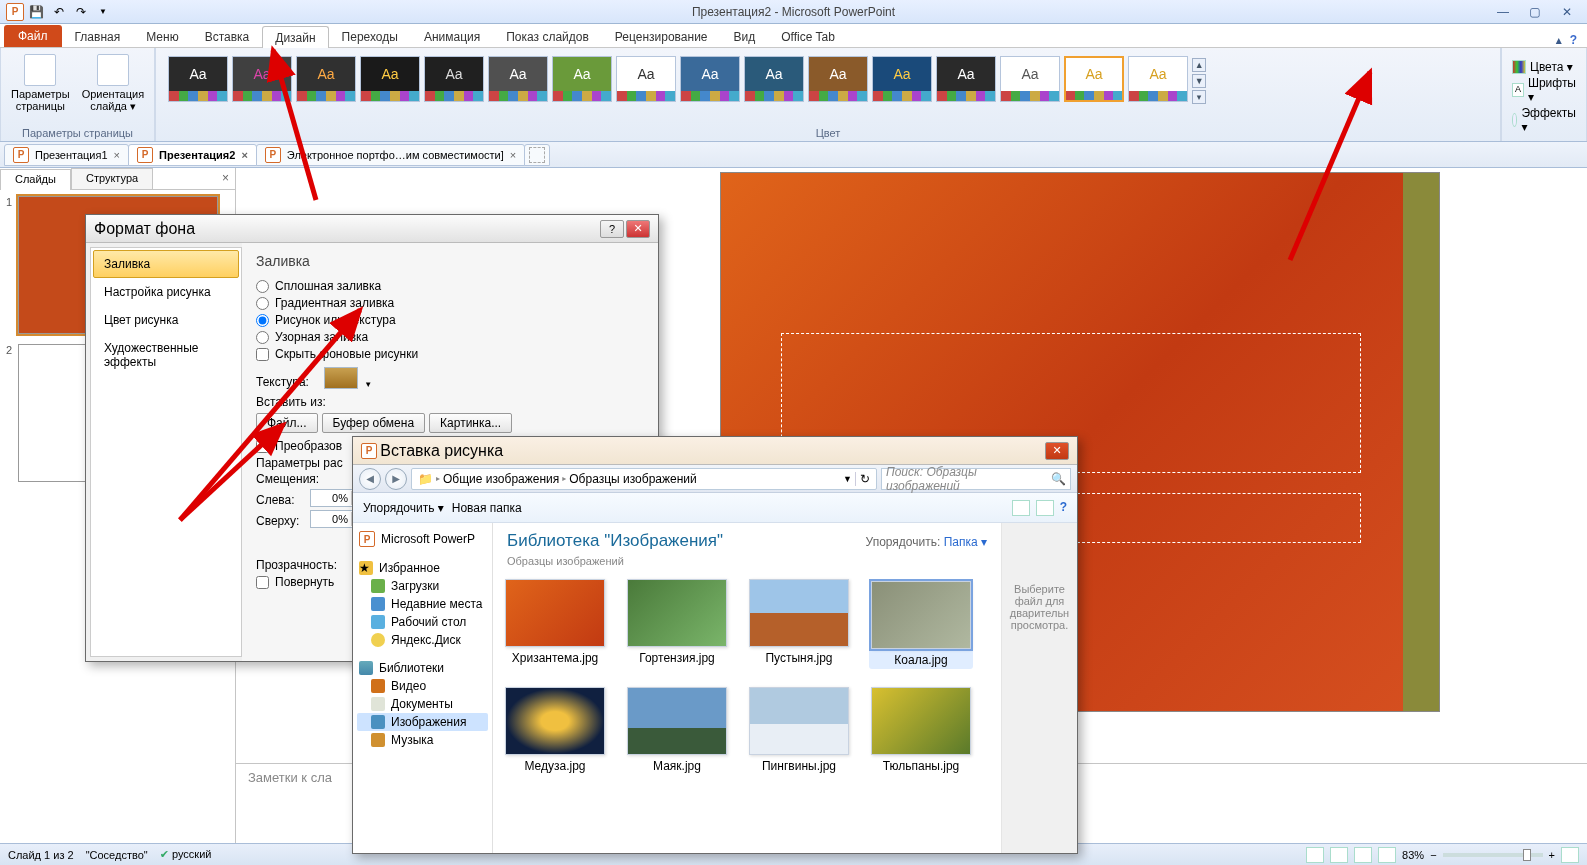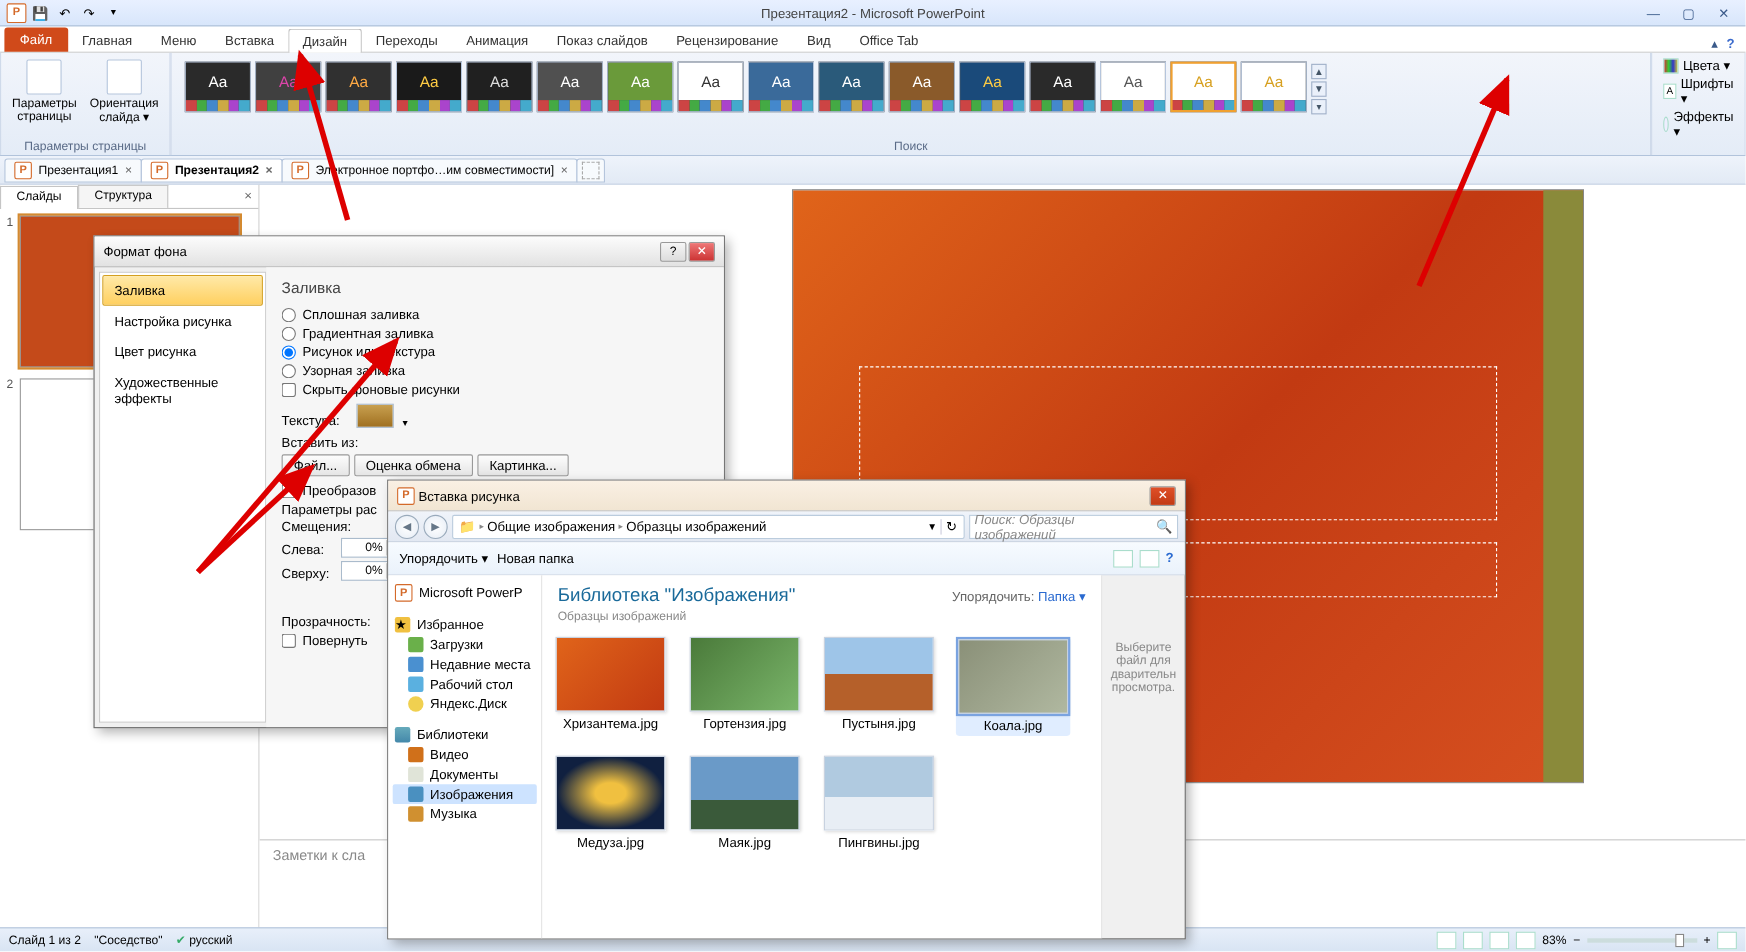--- a/index.html
+++ b/index.html
@@ -68,21 +68,21 @@
 .statusbar { position:absolute;bottom:0;left:0;right:0;height:22px;background:linear-gradient(#e8effa,#d8e4f3);border-top:1px solid #a9bdd8;display:flex;align-items:center;font-size:11px;padding:0 8px;gap:12px;}
 .statusbar .right { margin-left:auto;display:flex;align-items:center;gap:6px;}
 .viewbtn { width:18px;height:16px;border:1px solid #adc;background:#fff;}
 .zoom-slider { width:100px;height:4px;background:#cdd;position:relative;}
 .zoom-slider .thumb { position:absolute;width:8px;height:12px;background:#fff;border:1px solid #888;top:-4px;left:80%;}
 
 
 .dlg { position:absolute;background:#f0f0f0;border:1px solid #6a6a6a;box-shadow:4px 4px 10px rgba(0,0,0,0.3);}
 .dlg-fb { left:85px;top:214px;width:574px;height:448px;}
 .dlg-title { height:28px;background:linear-gradient(#fcfcfc,#e2e2e2);display:flex;align-items:center;padding:0 8px;border-bottom:1px solid #bbb;}
-.dlg-title .t { font-size:12px;}
+.dlg-title .t { font-size:16px;}
 .dlg-title .btns { margin-left:auto;display:flex;gap:2px;}
 .dlg-title .btns span { width:24px;height:18px;background:linear-gradient(#f5f5f5,#ddd);border:1px solid #999;border-radius:2px;display:flex;align-items:center;justify-content:center;font-size:11px;}
 .dlg-title .btns .close { background:linear-gradient(#e77,#c33);color:#fff;}
 .dlg-body { display:flex;height:calc(100% - 28px);}
 .dlg-side { width:152px;background:#fff;border:1px solid #ccc;margin:4px 0 4px 4px;padding:2px;}
 .dlg-side div { padding:6px 10px;font-size:12px;cursor:pointer;border:1px solid transparent;}
 .dlg-side div.sel { background:linear-gradient(#ffe9a8,#ffd060);border-color:#d4a020;border-radius:2px;}
 .dlg-main { flex:1;padding:10px 14px;background:#f6f6f6;position:relative;}
 .dlg-main h3 { font-size:14px;font-weight:normal;color:#444;margin-bottom:10px;}
 .radio-row,.chk-row,.field-row { display:flex;align-items:flex-end;gap:6px;margin:3px 0;font-size:12px;}
@@ -362,23 +362,23 @@
             <span style="background:#a4c"></span>
             <span style="background:#4ac"></span>
           </div>
         </div>
         <div class="theme-ctrl">
           <span>▲</span>
           <span>▼</span>
           <span>▾</span>
         </div>
       </div>
-    <div class="rgroup-label">Поиск</div>
-  </div>
-  <div class="rgroup" style="width:86px;">
+    <div class="rgroup-label">Цвет</div>
+  </div>
+  <div class="rgroup" style="width:86px;justify-content:center;">
     <div>
       <div class="rsmall">
           <span class="sico" style="background:linear-gradient(90deg,#c33,#3c3,#33c,#cc3);"></span>
           <span>Цвета ▾</span>
         </div>
       <div class="rsmall">
           <span class="sico" style="background:#fff;font-size:9px;text-align:center;">A</span>
           <span>Шрифты ▾</span>
         </div>
       <div class="rsmall">
@@ -492,21 +492,21 @@
           <span>Узорная заливка</span>
         </div>
       <div class="chk-row">
           <input type="checkbox" style="">
           <span>Скрыть фоновые рисунки</span>
         </div>
       <div class="field-row" style="margin-top:6px;"><span>Текстура:</span>&nbsp;<span class="tex-dd"></span><span style="font-size:8px;">▼</span></div>
       <div style="margin-top:6px;">Вставить из:</div>
       <div class="field-row" style="margin-top:4px;gap:4px;">
         <button class="btn">Файл...</button>
-        <button class="btn">Оценка обмена</button>
+        <button class="btn">Буфер обмена</button>
         <button class="btn">Картинка...</button>
       </div>
       <div class="chk-row" style="margin-top:6px;">
           <input type="checkbox" style="">
           <span>Преобразов</span>
         </div>
       <div style="font-size:12px;">Параметры рас</div>
       <div class="field-row" style="margin-top:2px;">
           <span>Смещения:</span>
         </div>
@@ -653,20 +653,24 @@
             <div>Медуза.jpg</div>
           </div>
           <div class="thumb">
             <div class="pic" style="background:linear-gradient(#6a9ac8 60%,#3a5a3a 60%);"></div>
             <div>Маяк.jpg</div>
           </div>
           <div class="thumb">
             <div class="pic" style="background:linear-gradient(#b0cae0 55%,#e8eef5 55%);"></div>
             <div>Пингвины.jpg</div>
           </div>
+          <div class="thumb">
+            <div class="pic" style="background:linear-gradient(135deg,#d8c030,#5a7a2a);"></div>
+            <div>Тюльпаны.jpg</div>
+          </div>
         </div>
     </div>
     <div class="preview">Выберите файл для дварительн просмотра.</div>
   </div>
 </div>
 
 <svg class="arrow" style="left:0;top:0;" width="1587" height="865">
   <defs>
       <marker id="ah" markerWidth="8" markerHeight="8" refX="6" refY="3" orient="auto">
         <path d="M0,0 L7,3 L0,6 Z" fill="#d00"></path>

